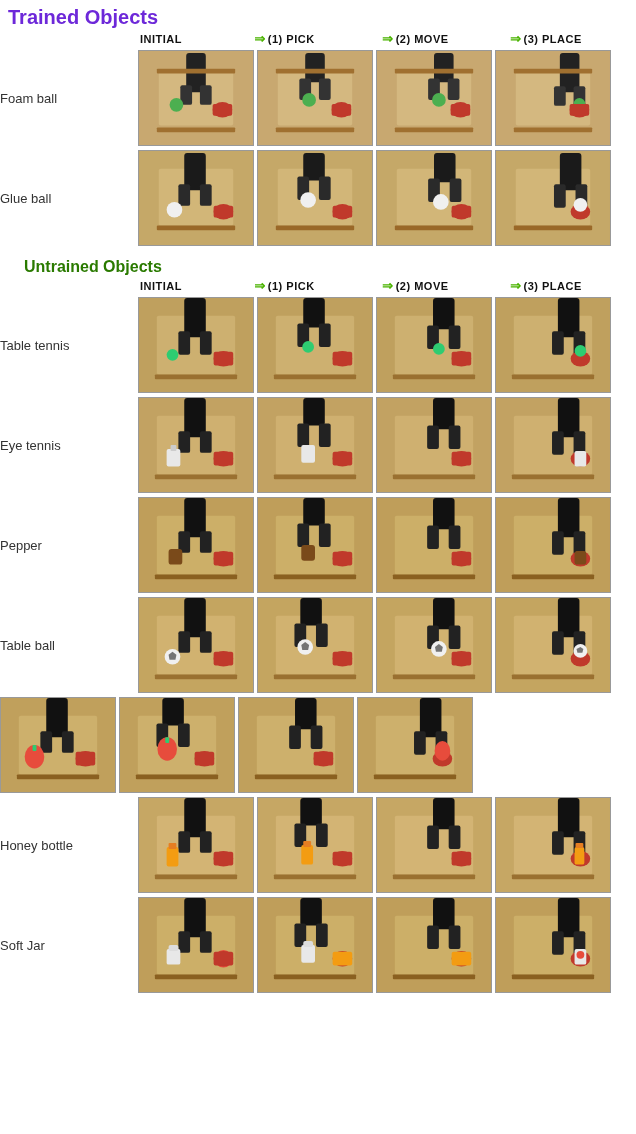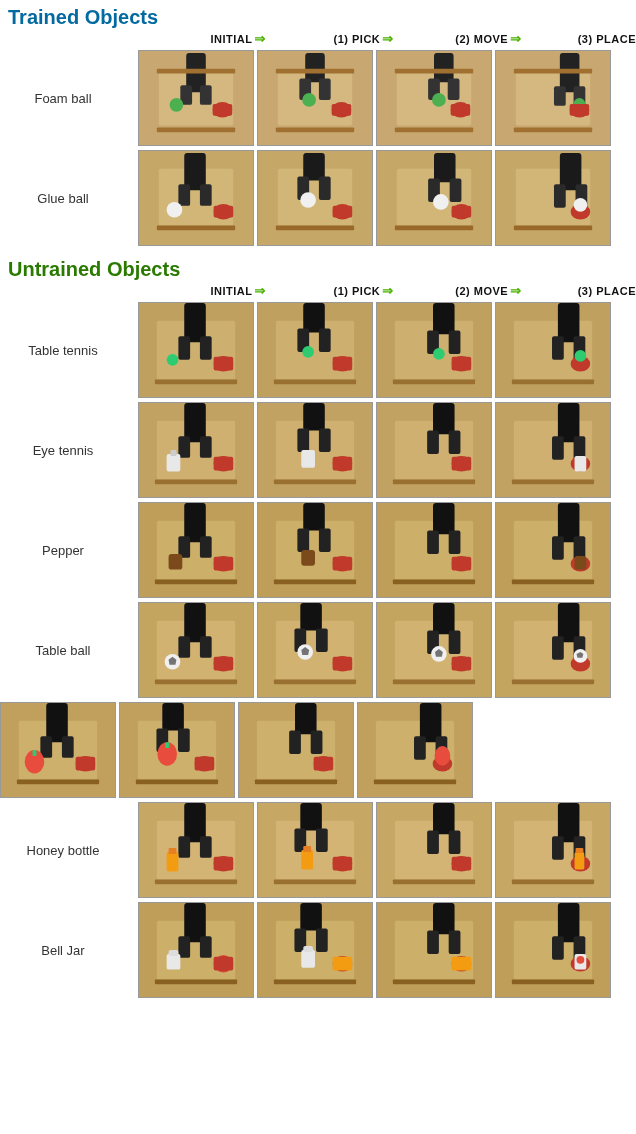--- a/index.html
+++ b/index.html
@@ -8,50 +8,50 @@
       min-height: 1134px;
       background: #fff;
       font-family: Arial, sans-serif;
       font-size: 13px;
       color: #111;
       overflow-x: hidden;
     }
     .section-title {
       font-size: 20px;
       font-weight: bold;
-      color: #0369a1;
+      color: #6d28d9;
       padding: 6px 8px 2px 8px;
     }
     .header-row {
       display: flex;
       align-items: center;
       margin-left: 140px;
       margin-bottom: 2px;
       font-size: 11px;
       font-weight: bold;
       color: #111;
       letter-spacing: 0.5px;
     }
     .header-row .step {
       width: 116px;
-      text-align: right;
+      text-align: left;
     }
     .arrow {
       color: #4ab300;
       font-size: 13px;
       margin: 0 2px;
     }
     .object-row {
       display: flex;
       align-items: center;
       margin: 4px 0;
     }
     .object-label {
       width: 138px;
-      text-align: center;
+      text-align: left;
       padding-right: 12px;
       font-size: 13px;
       color: #333;
       flex-shrink: 0;
     }
     .images-strip {
       display: flex;
       gap: 3px;
     }
     .robot-img {
@@ -63,24 +63,25 @@
       overflow: hidden;
       flex-shrink: 0;
     }
     
     .robot-img svg {
       position: absolute;
       top: 0; left: 0;
       width: 100%; height: 100%;
     }
     .untrained-title {
-      font-size: 20px;
+      font-size: 16px;
       font-weight: bold;
       color: #2a7a00;
       padding: 8px 8px 2px 8px;
+      margin-left: 16px;
     }
 
     
     .row-foam .robot-img { background: #c8a870; }
     .row-soft .robot-img { background: #c5a868; }
     .row-tennis .robot-img { background: #bfa05e; }
     .row-eyecream .robot-img { background: #c2a262; }
     .row-canele .robot-img { background: #bf9e5a; }
     .row-soccer .robot-img { background: #c4a560; }
     .row-pepper .robot-img { background: #c0a05c; }
@@ -591,21 +592,21 @@
           <ellipse cx="86" cy="62" rx="10" ry="8" fill="#c0392b"></ellipse>
           <rect x="80" y="50" width="10" height="18" fill="#f39c12" rx="2"></rect>
           <rect x="81" y="46" width="8" height="5" fill="#e67e22" rx="1"></rect>
           <rect x="16" y="78" width="84" height="5" fill="#9a7030" rx="1"></rect>
         </svg>
       </div>
     </div>
   </div>
 
   <div class="object-row row-glue">
-    <div class="object-label">Bell Jar</div>
+    <div class="object-label">Soft Jar</div>
     <div class="images-strip">
       <div class="robot-img">
         <svg viewBox="0 0 116 96" xmlns="http://www.w3.org/2000/svg">
           <rect width="116" height="96" fill="#bf9e5a"></rect>
           <rect x="18" y="18" width="80" height="60" fill="#ccaf68" rx="2"></rect>
           <rect x="46" y="0" width="22" height="40" fill="#111" rx="3"></rect>
           <rect x="40" y="34" width="12" height="22" fill="#222" rx="2"></rect>
           <rect x="62" y="34" width="12" height="22" fill="#222" rx="2"></rect>
 
           <rect x="28" y="52" width="14" height="16" fill="#e8e8e8" rx="2"></rect>

